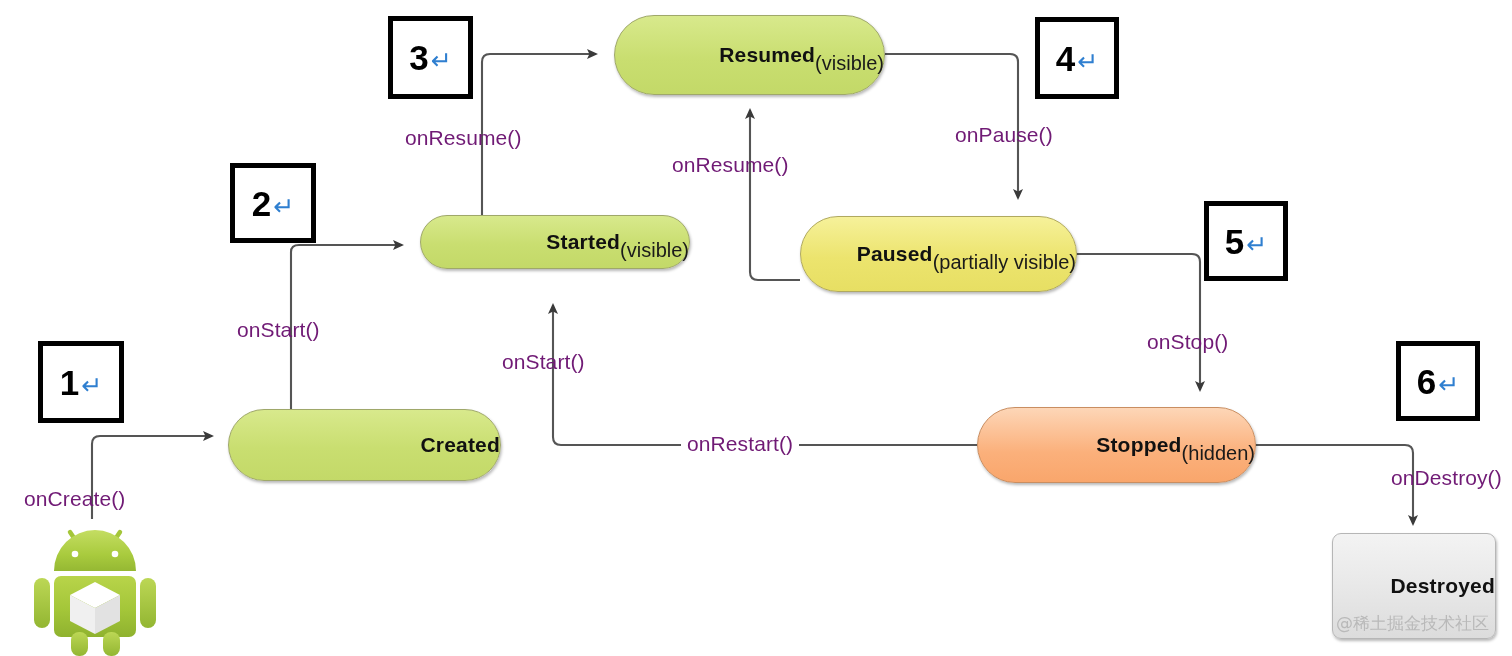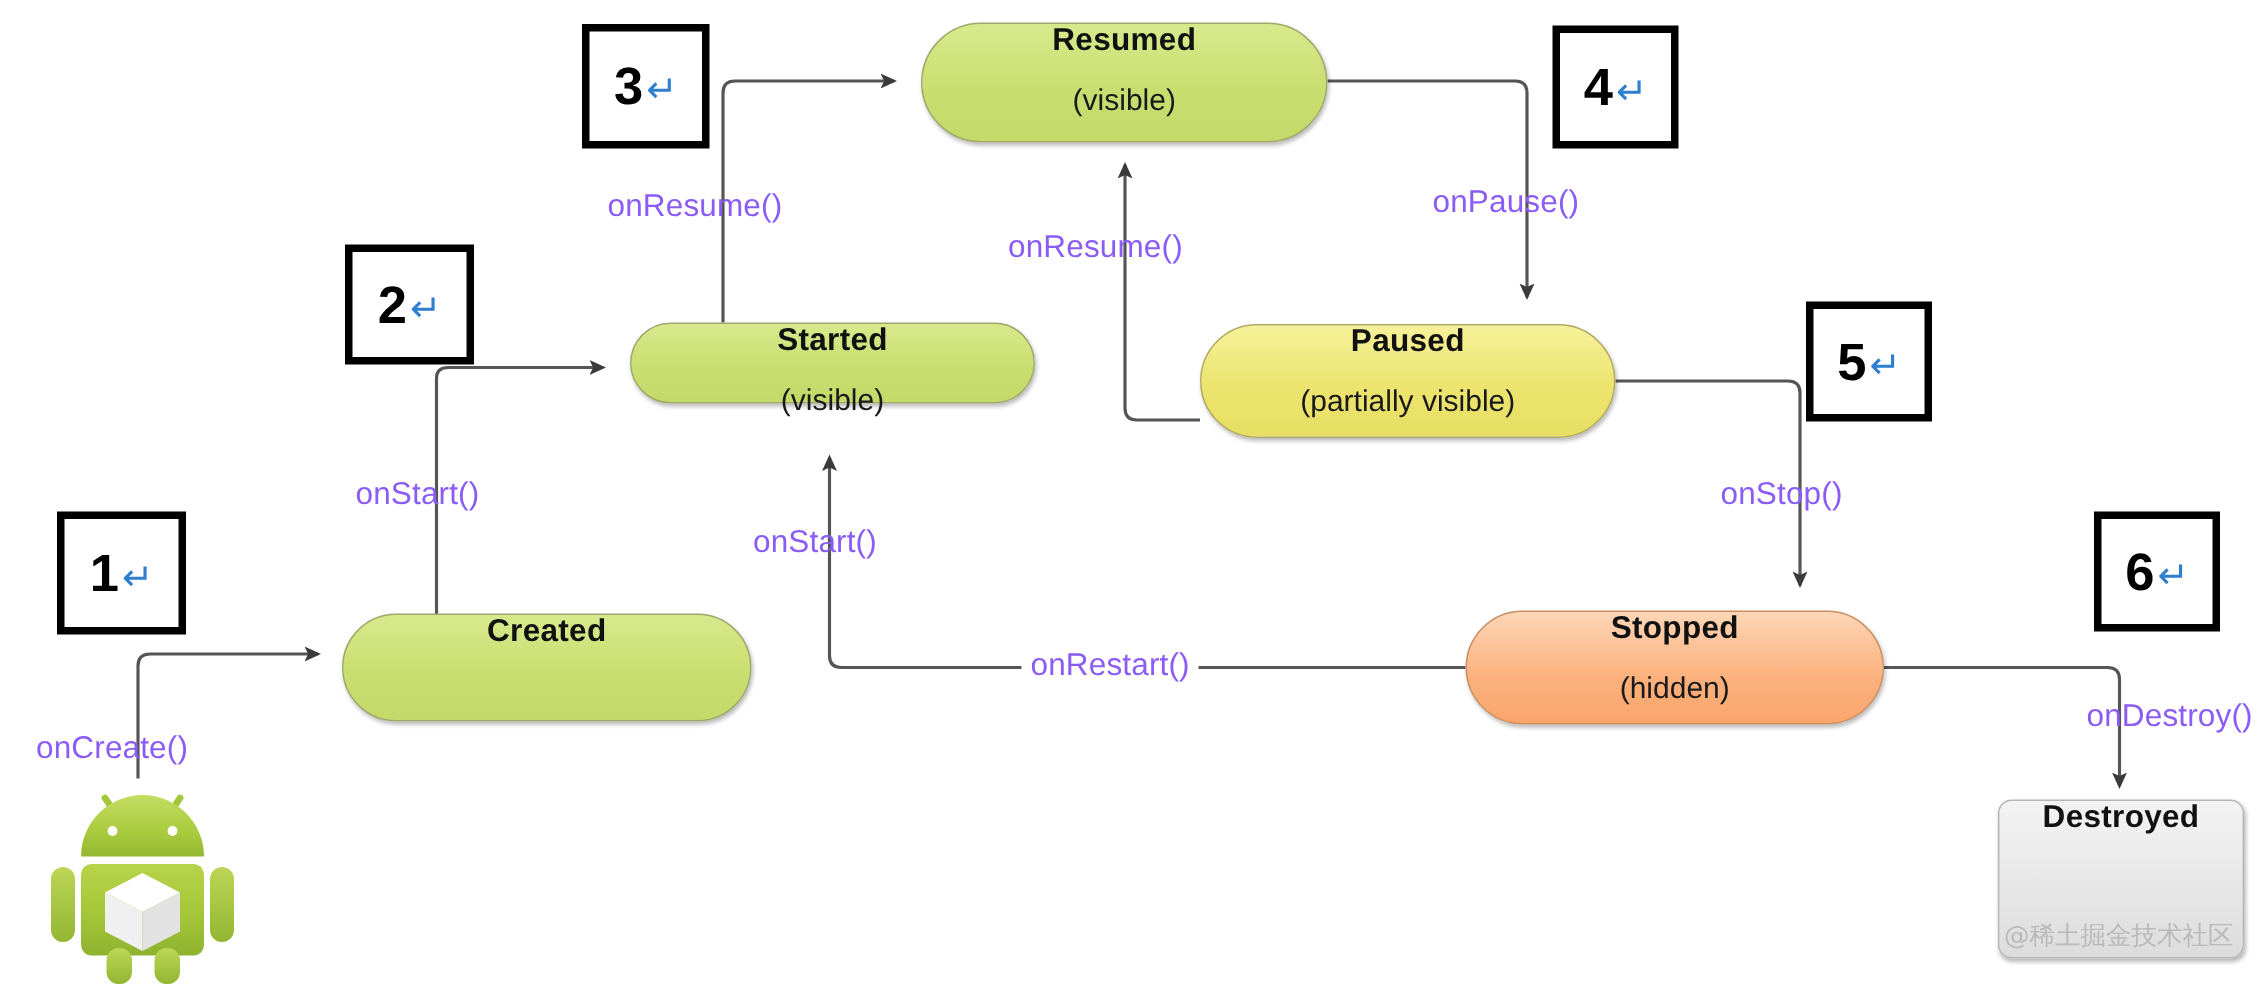--- a/index.html
+++ b/index.html
@@ -21,23 +21,23 @@
     width: 1512px;
     height: 656px;
     pointer-events: none;
   }
 
   
   .node {
     position: absolute;
     box-sizing: border-box;
     display: flex;
-    flex-direction: column;
+    flex-direction: row;
     align-items: center;
-    justify-content: flex-start;
+    justify-content: flex-end;
     border: 1px solid #9aa06e;
     box-shadow: 1px 2px 3px rgba(0,0,0,0.28);
     text-align: center;
     line-height: 1.08;
   }
   .node .title {
     font-weight: bold;
     font-size: 21px;
     color: #111111;
     letter-spacing: 0.2px;
@@ -64,21 +64,21 @@
   .n-gray {
     background: linear-gradient(to bottom, #f3f3f3 0%, #e6e6e6 60%, #dcdcdc 100%);
     border-color: #b6b6b6;
     border-radius: 9px;
   }
 
   
   .edge-label {
     position: absolute;
     font-size: 21px;
-    color: #8b5cf6;
+    color: #701a75;
     white-space: nowrap;
     letter-spacing: 0.1px;
   }
 
   
   .badge {
     position: absolute;
     box-sizing: border-box;
     background: #ffffff;
     border: 5px solid #000000;
@@ -170,21 +170,21 @@
   <div class="node pill n-orange" style="left:977px; top:407px; width:279px; height:76px;">
     <span class="title">Stopped</span>
     <span class="sub">(hidden)</span>
   </div>
 
   <div class="edge-label" style="left:24px;  top:487px;">onCreate()</div>
   <div class="edge-label" style="left:237px; top:318px;">onStart()</div>
   <div class="edge-label" style="left:405px; top:126px;">onResume()</div>
   <div class="edge-label" style="left:955px; top:123px;">onPause()</div>
   <div class="edge-label" style="left:672px; top:153px;">onResume()</div>
-  <div class="edge-label" style="left:1147px; top:318px;">onStop()</div>
+  <div class="edge-label" style="left:1147px; top:330px;">onStop()</div>
   <div class="edge-label" style="left:681px; top:432px; background:#ffffff; padding:0 6px;">onRestart()</div>
   <div class="edge-label" style="left:502px; top:350px;">onStart()</div>
   <div class="edge-label" style="left:1343px; top:466px;margin-left:48px;">onDestroy()</div>
 
   <div class="badge" style="left:38px;  top:341px; width:86px; height:82px;">
     <span class="num">1</span>
     <span class="ret">↵</span>
   </div>
   <div class="badge" style="left:230px; top:163px; width:86px; height:80px;">
     <span class="num">2</span>

